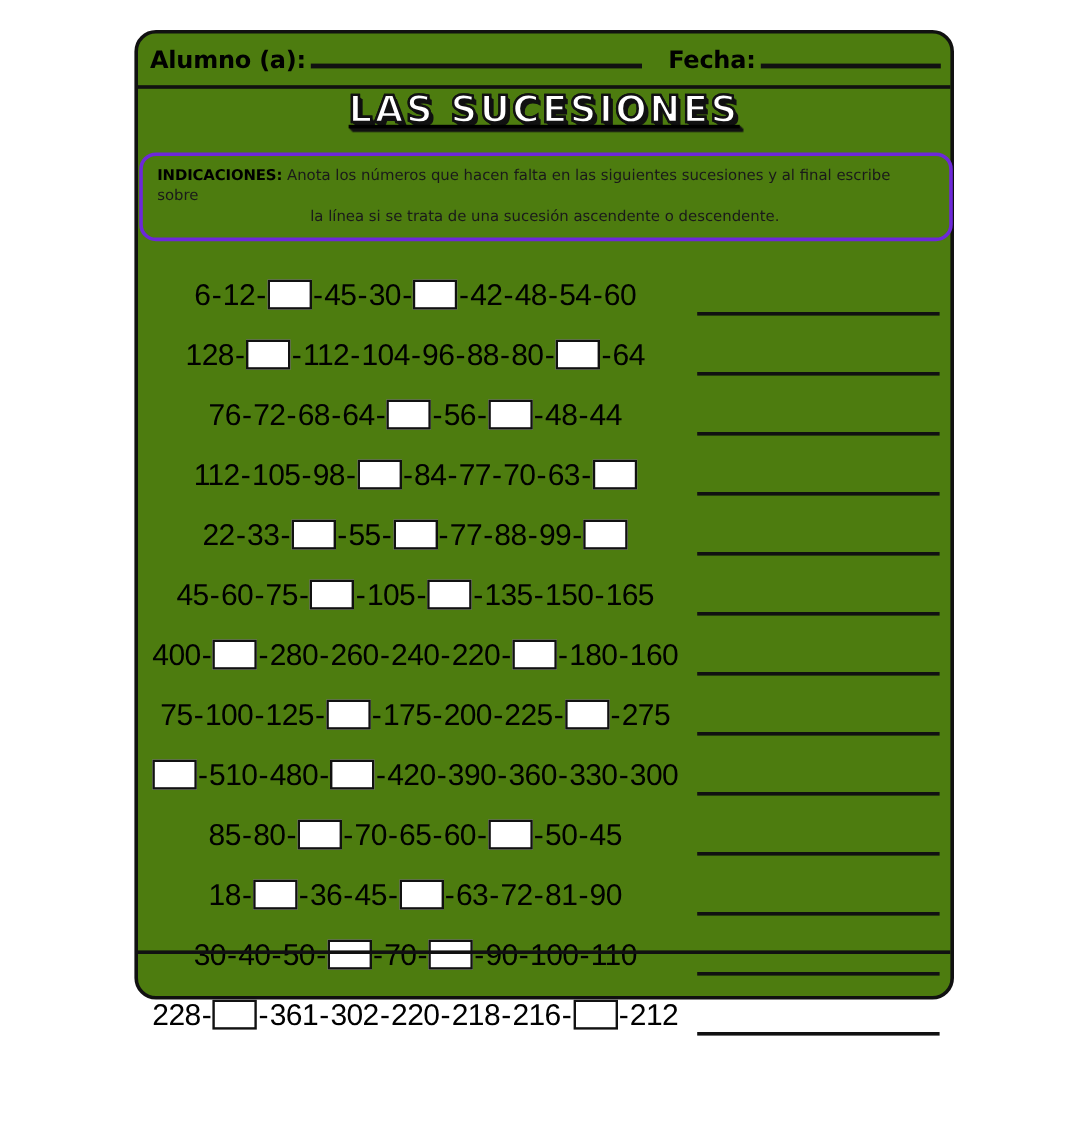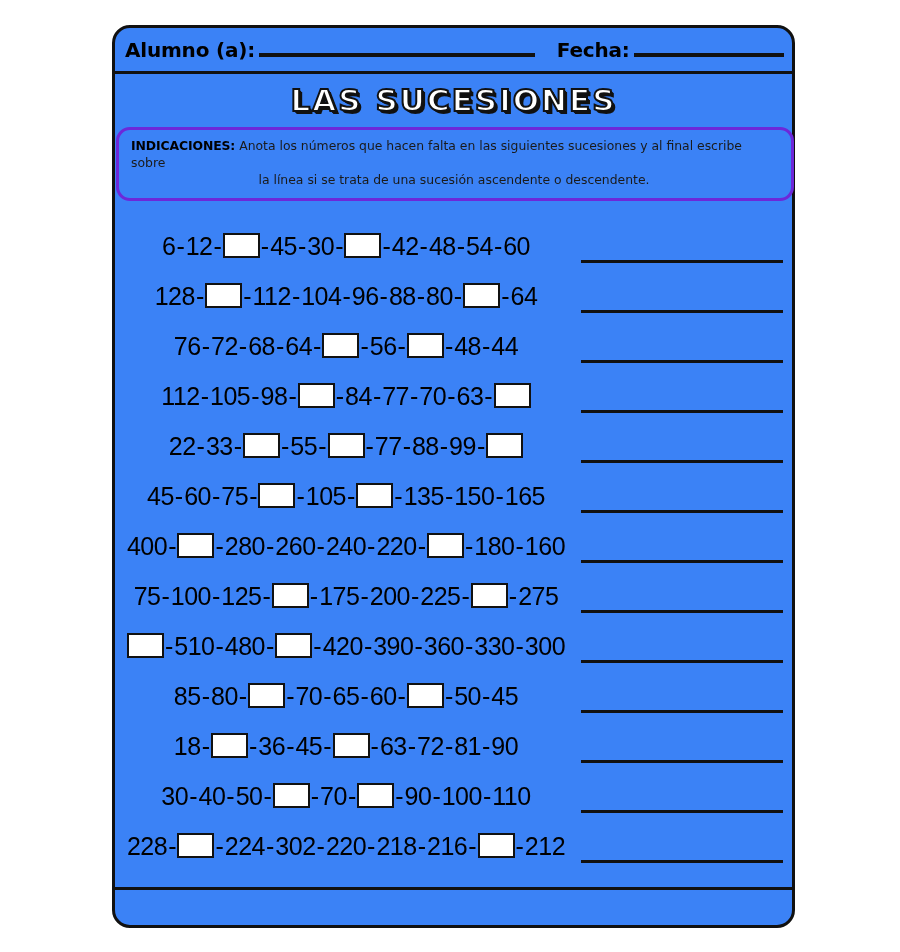--- a/index.html
+++ b/index.html
@@ -15,25 +15,25 @@
     position: relative;
     overflow: hidden;
   }
 
   
   .sheet {
     position: absolute;
     left: 112px;
     top: 25px;
     width: 683px;
-    height: 903px;
+    height: 808px;
     border: 3px solid #111111;
     border-radius: 18px;
     box-sizing: border-box;
-    background: #3b82f6;
+    background: #4d7c0f;
   }
 
   
   .header-row {
     position: absolute;
     left: 0;
     top: 0;
     width: 100%;
     height: 43px;
     display: flex;
@@ -67,22 +67,22 @@
   }
 
   
   .title-wrap {
     position: absolute;
     left: 0;
     top: 46px;
     width: 100%;
     height: 52px;
     display: flex;
-    align-items: center;
     justify-content: center;
+    text-decoration: underline;
   }
   .title {
     font-family: "DejaVu Sans", sans-serif;
     font-size: 31px;
     font-weight: bold;
     letter-spacing: 2px;
     color: #ffffff;
     -webkit-text-stroke: 2px #111111;
     text-shadow:
        2px 2px 0 #111111,
@@ -470,21 +470,21 @@
           <span class="num">110</span>
         </div>
         <div class="answer-line"></div>
       </div>
       <div class="seq-row">
         <div class="seq-cells">
           <span class="num">228</span>
           <span class="dash">-</span>
           <span class="blank-box"></span>
           <span class="dash">-</span>
-          <span class="num">224</span>
+          <span class="num">361</span>
           <span class="dash">-</span>
           <span class="num">302</span>
           <span class="dash">-</span>
           <span class="num">220</span>
           <span class="dash">-</span>
           <span class="num">218</span>
           <span class="dash">-</span>
           <span class="num">216</span>
           <span class="dash">-</span>
           <span class="blank-box"></span>

